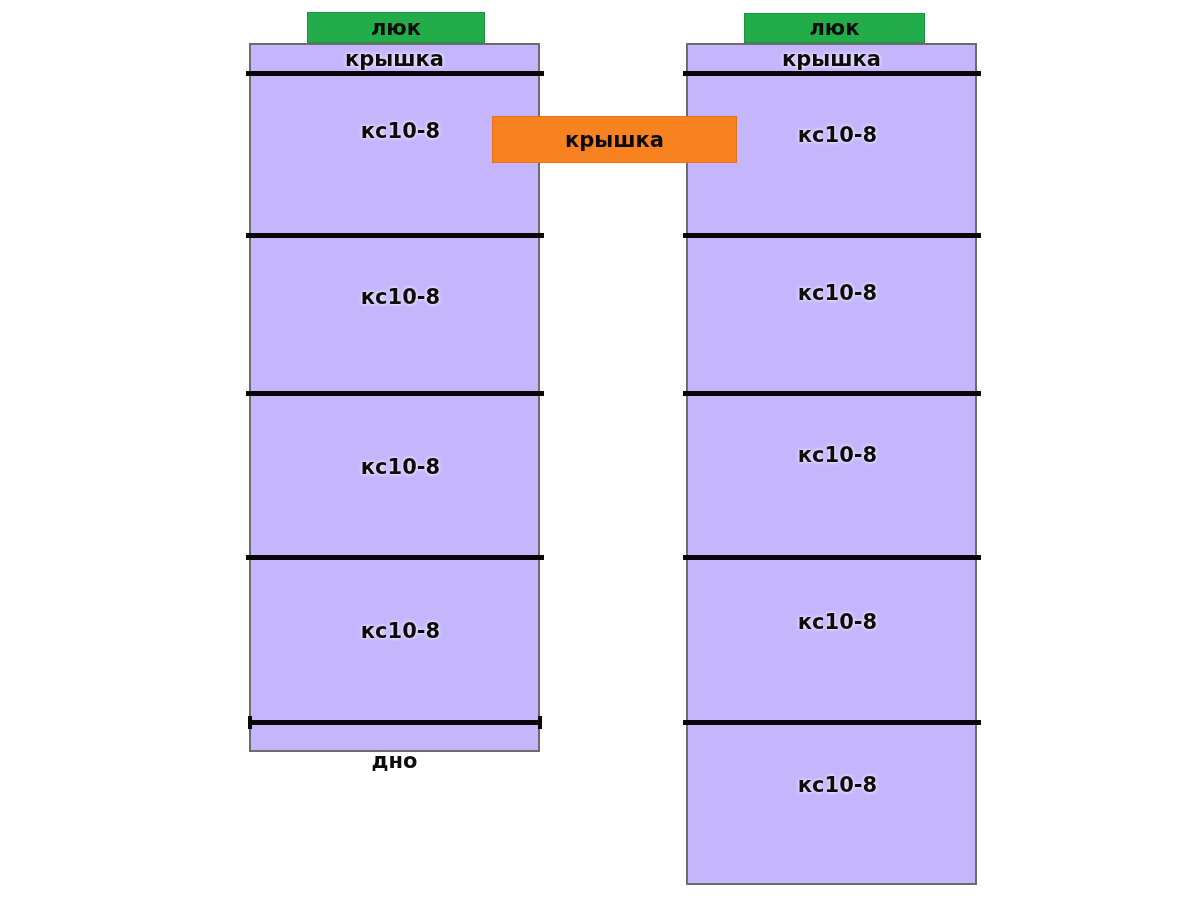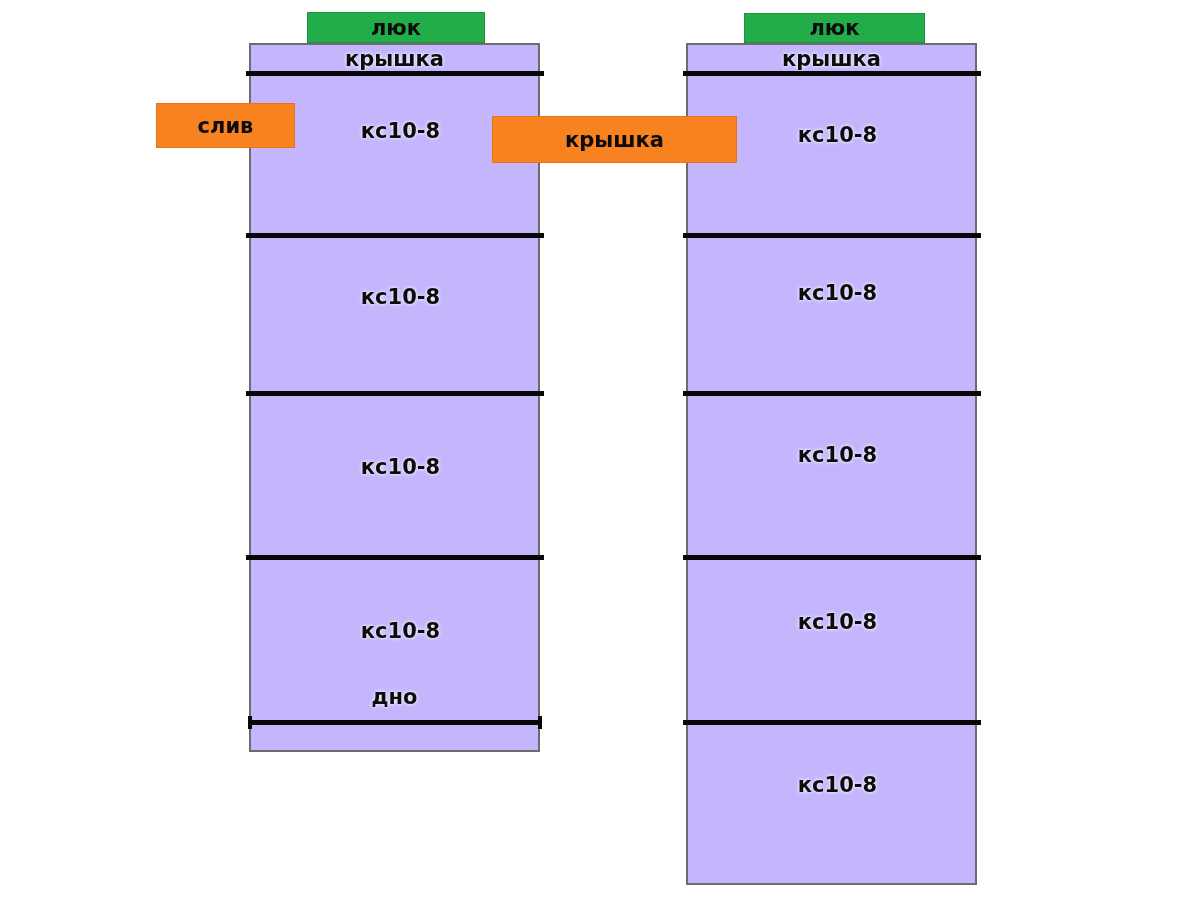--- a/index.html
+++ b/index.html
@@ -48,21 +48,21 @@
   .col-a .sl-0 { top: 73px; }
   .col-a .sl-1 { top: 239px; }
   .col-a .sl-2 { top: 409px; }
   .col-a .sl-3 { top: 573px; }
   .col-b .sl-0 { top: 77px; }
   .col-b .sl-1 { top: 235px; }
   .col-b .sl-2 { top: 397px; }
   .col-b .sl-3 { top: 564px; }
   .col-b .sl-4 { top: 727px; }
   .bottom-cap {
-    position: absolute; left: 0; right: 0; top: 640px; height: 27px;
+    position: absolute; left: 0; right: 0; top: 704px; height: 27px;
     display: flex; align-items: center; justify-content: center;
   }
   .on-gray {
     text-shadow: 0 0 4px rgba(255,255,255,0.95), 0 0 2px rgba(255,255,255,0.7);
   }
   .hatch {
     position: absolute;
     background: #23ac4a;
     box-shadow: inset 0 0 0 1px #1c9340;
     display: flex; align-items: center; justify-content: center;
@@ -116,20 +116,17 @@
     <div class="hline hl-1"></div>
     <div class="seg-label sl-1 on-gray">кс10-8</div>
     <div class="hline hl-2"></div>
     <div class="seg-label sl-2 on-gray">кс10-8</div>
     <div class="hline hl-3"></div>
     <div class="seg-label sl-3 on-gray">кс10-8</div>
     <div class="hline hl-4"></div>
     <div class="seg-label sl-4 on-gray">кс10-8</div>
   </div>
 
-  <div class="callout callout-drain">
-    <span>слив</span>
-  </div>
   <div class="callout callout-overflow">
     <span>крышка</span>
   </div>
 
 </div>
 
 </body></html>

